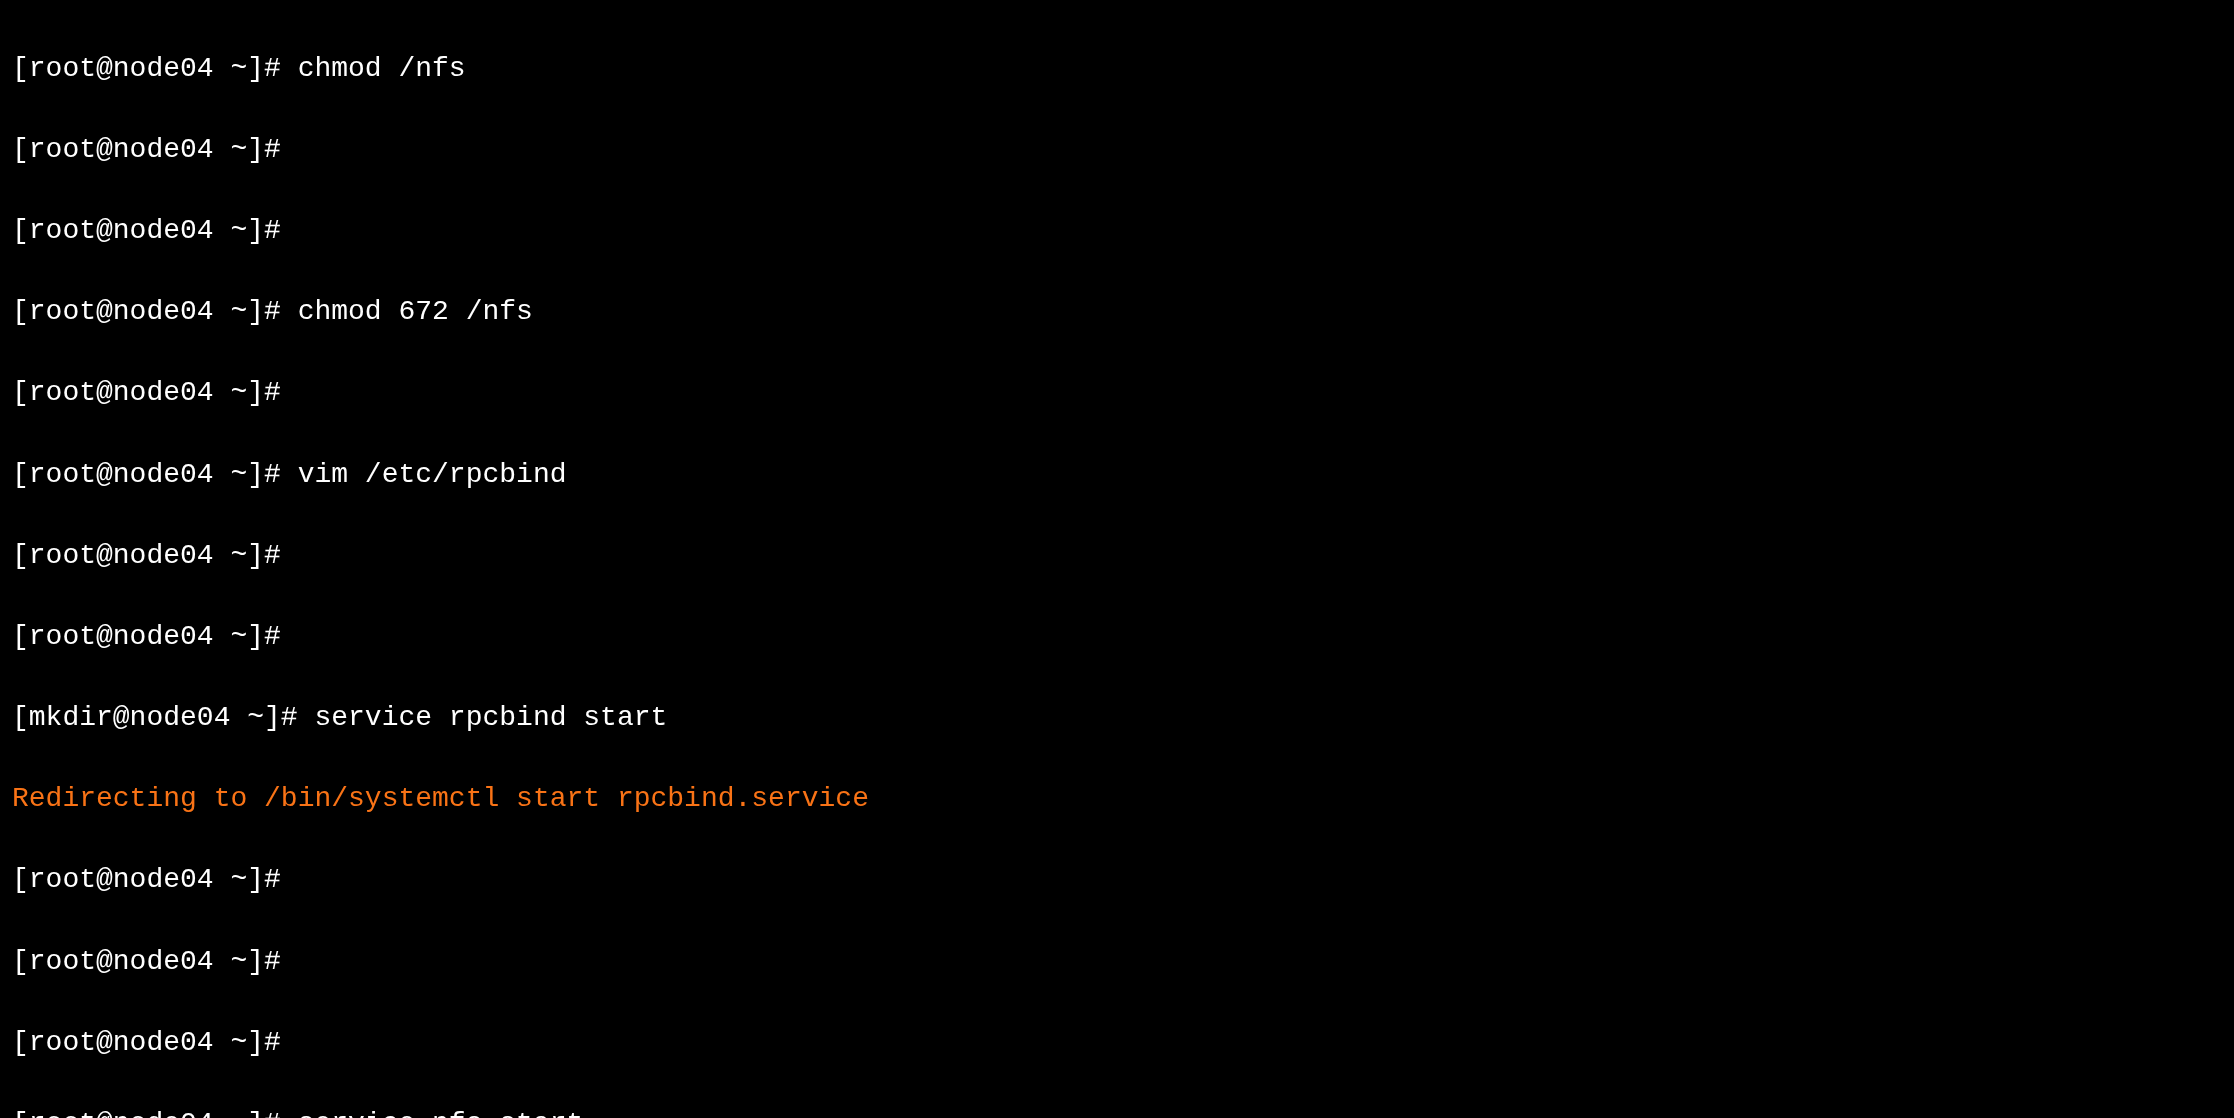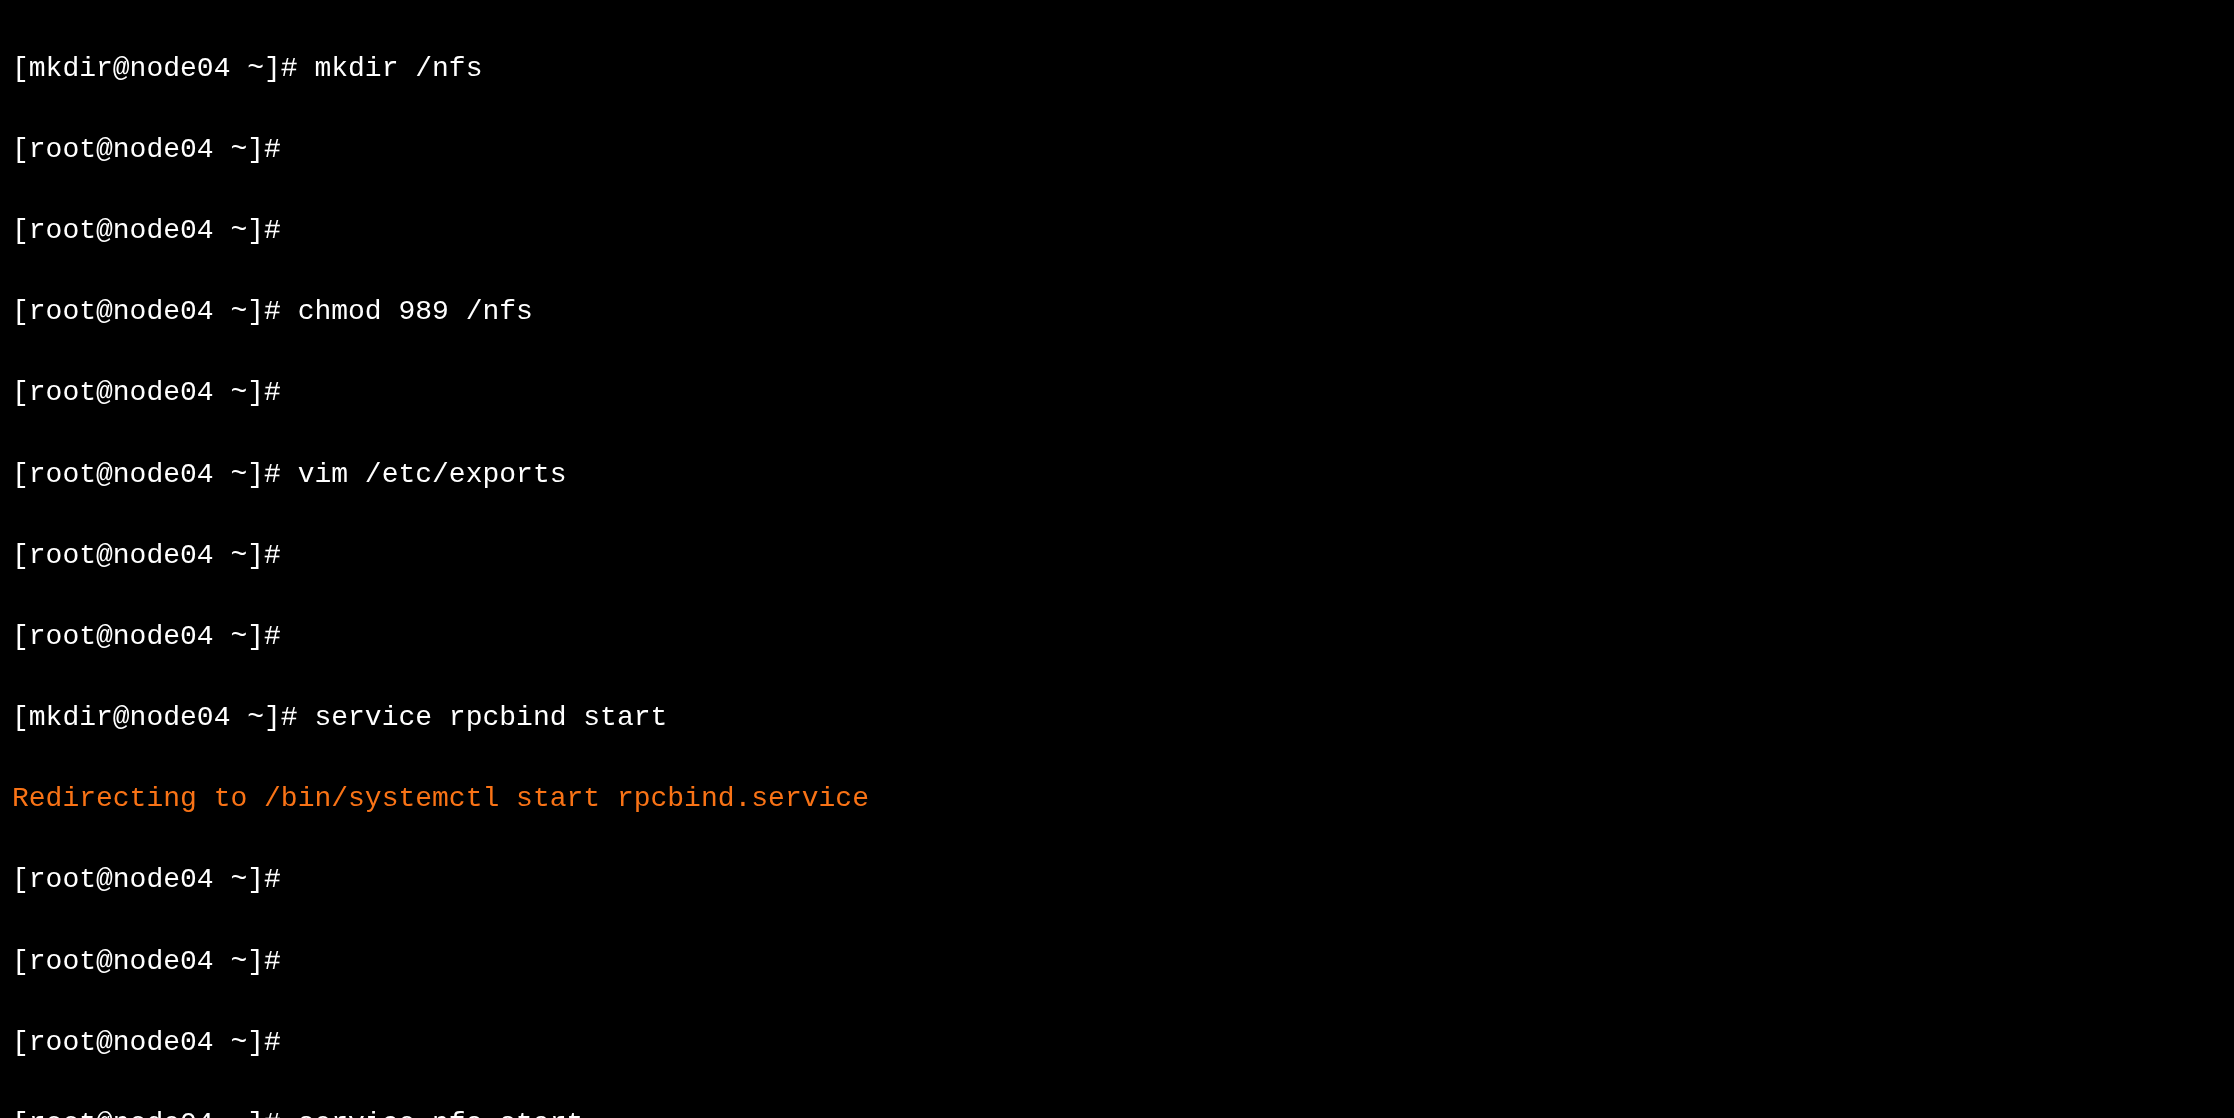--- a/index.html
+++ b/index.html
@@ -28,26 +28,26 @@
       color: #ffffff;
     }
     .output {
       color: #f97316;
     }
   </style>
 </head>
 <body>
 
 <div class="terminal" id="terminal-container">
-<span class="line prompt">[mkdir@node04 ~]# mkdir /nfs</span>
+<span class="line prompt">[root@node04 ~]# chmod /nfs</span>
 <span class="line prompt">[root@node04 ~]#</span>
 <span class="line prompt">[root@node04 ~]#</span>
-<span class="line prompt">[root@node04 ~]# chmod 989 /nfs</span>
+<span class="line prompt">[root@node04 ~]# chmod 672 /nfs</span>
 <span class="line prompt">[root@node04 ~]#</span>
-<span class="line prompt">[root@node04 ~]# vim /etc/exports</span>
+<span class="line prompt">[root@node04 ~]# vim /etc/rpcbind</span>
 <span class="line prompt">[root@node04 ~]#</span>
 <span class="line prompt">[root@node04 ~]#</span>
 <span class="line prompt">[mkdir@node04 ~]# service rpcbind start</span>
 <span class="line output">Redirecting to /bin/systemctl start rpcbind.service</span>
 <span class="line prompt">[root@node04 ~]#</span>
 <span class="line prompt">[root@node04 ~]#</span>
 <span class="line prompt">[root@node04 ~]#</span>
 <span class="line prompt">[root@node04 ~]# service nfs start</span>
 
 

